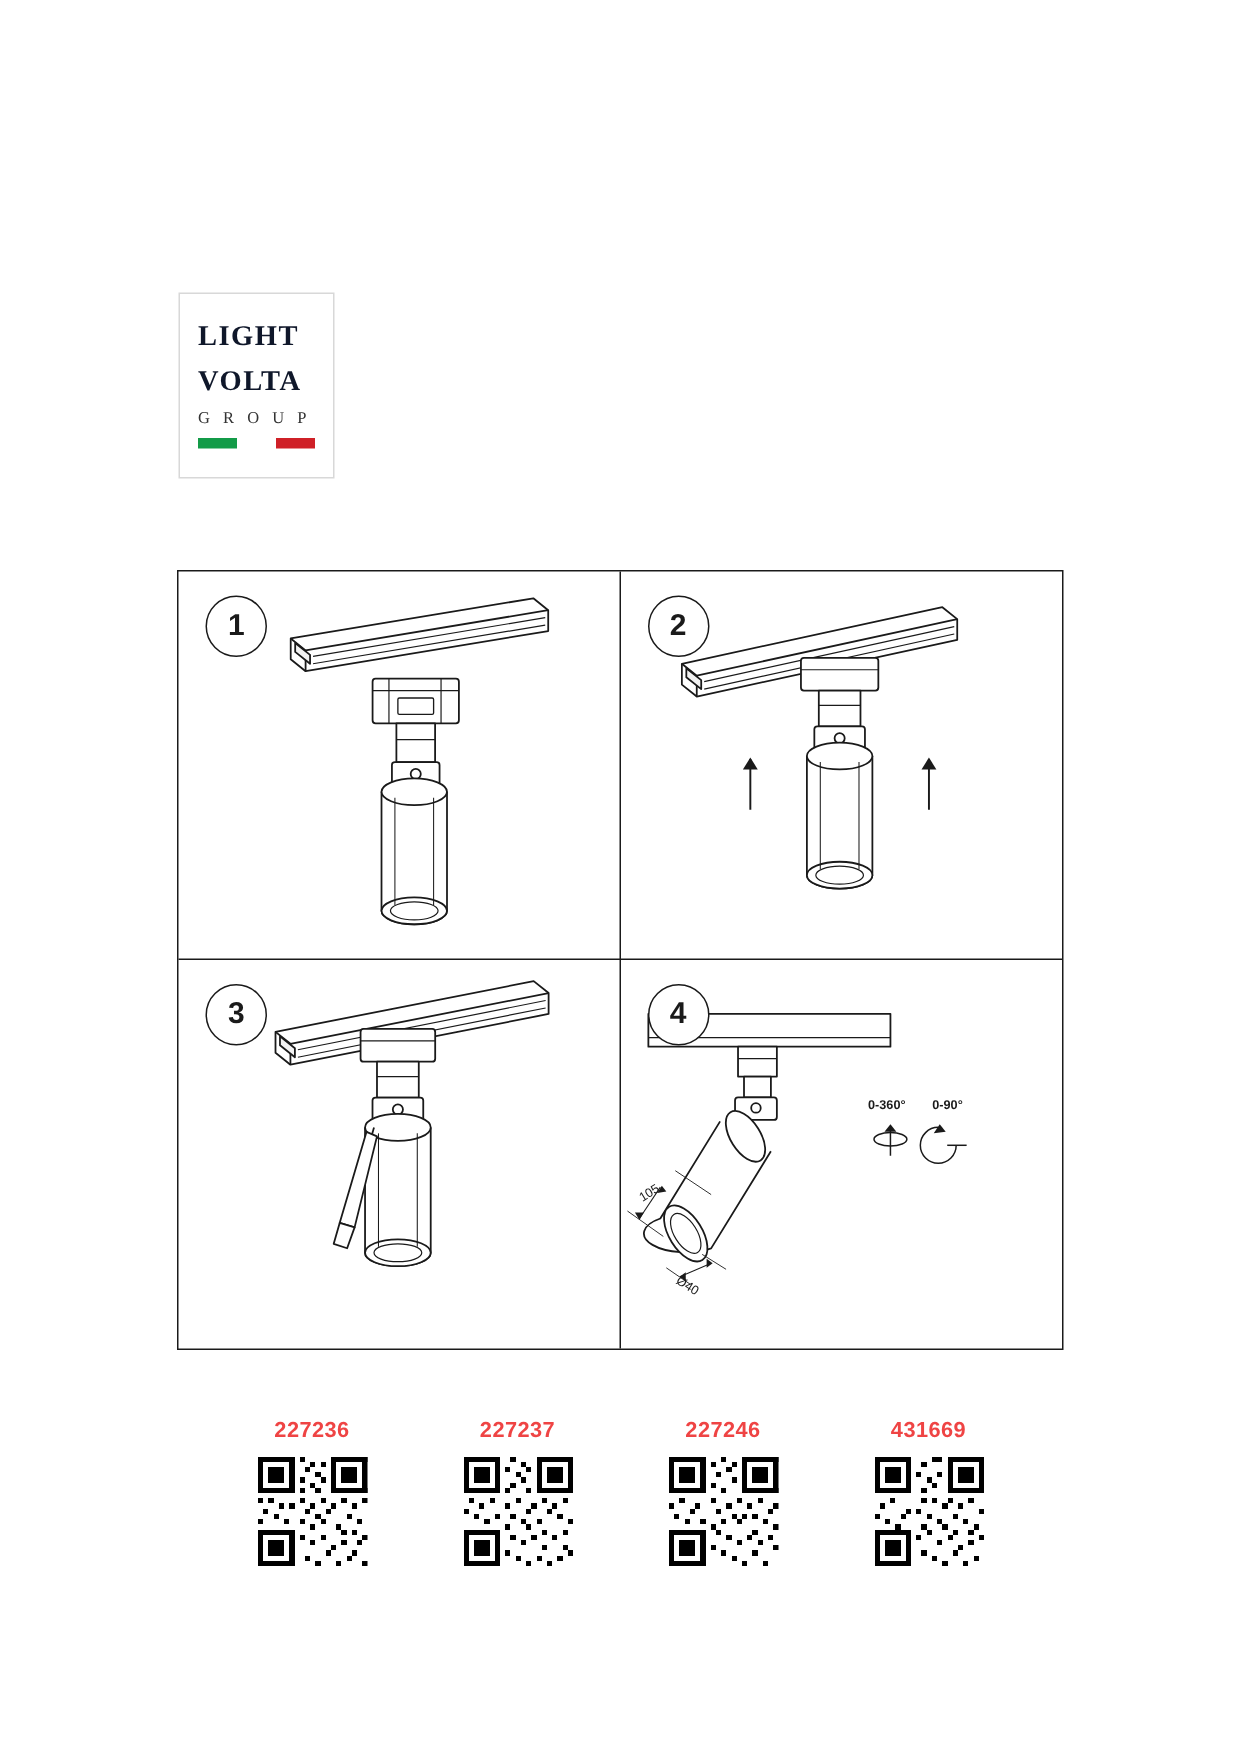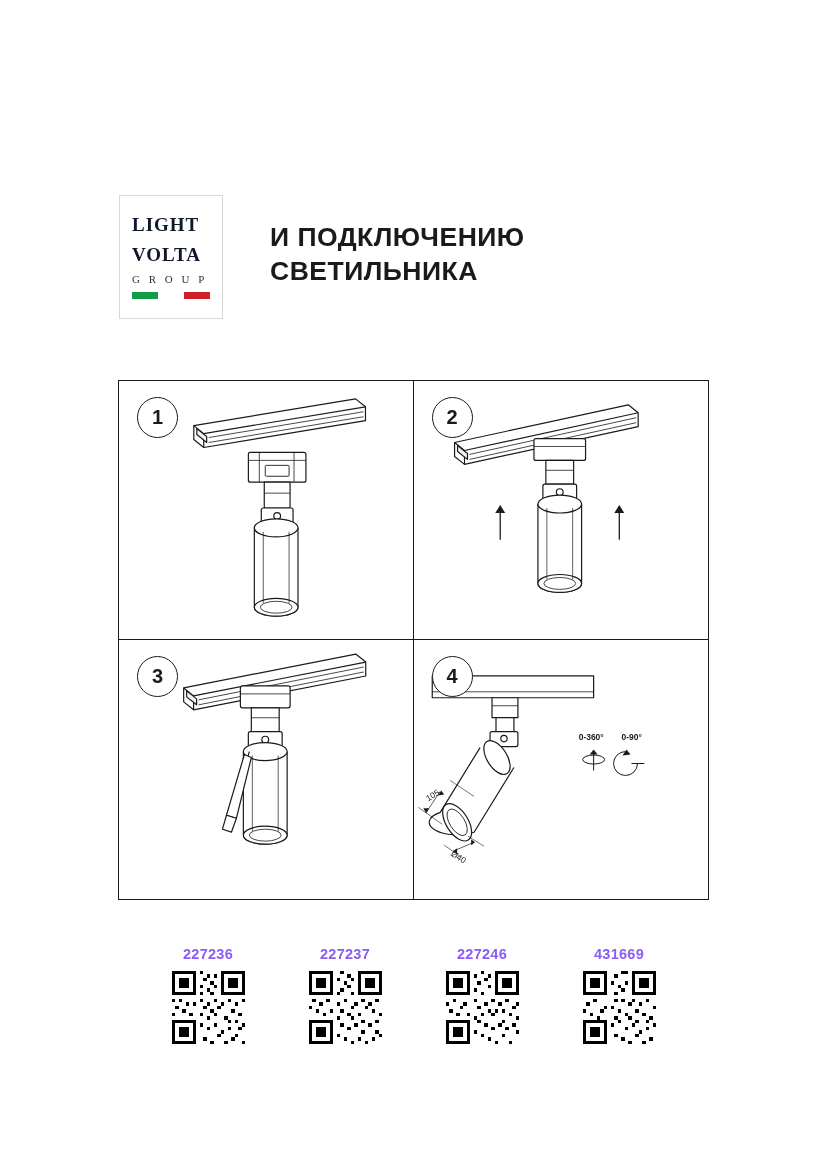--- a/index.html
+++ b/index.html
@@ -133,21 +133,21 @@
     top: 946px;
     width: 591px;
     display: flex;
     justify-content: center;
     gap: 40px;
   }
   .qr-item { width: 97px; text-align: center; }
   .qr-code-label {
     font-size: 14.5px;
     font-weight: bold;
-    color: #8b5cf6;
+    color: #ef4444;
     letter-spacing: 0.3px;
     margin-bottom: 9px;
   }
   .qr-img {
     width: 73px;
     height: 73px;
     margin: 0 auto;
     display: block;
     background: #fff;
   }
@@ -163,21 +163,20 @@
   <div class="logo-line">VOLTA</div>
   <div class="logo-group">G R O U P</div>
   <div class="logo-flag">
     <i class="flag-g"></i>
       <i class="flag-w"></i>
       <i class="flag-r"></i>
   </div>
 </div>
 
 <div class="title">
-  <div>И ПОДКЛЮЧЕНИЮ СВЕТИЛЬНИКА</div>
 </div>
 
 <div class="grid">
 
   <div class="cell b-right b-bottom">
     <div class="step-num">1</div>
     <div class="art">
       <svg viewBox="0 0 295 260" preserveAspectRatio="xMidYMid meet">
         <g fill="none" stroke="#1a1a1a" stroke-width="1.2" stroke-linejoin="round">
 

